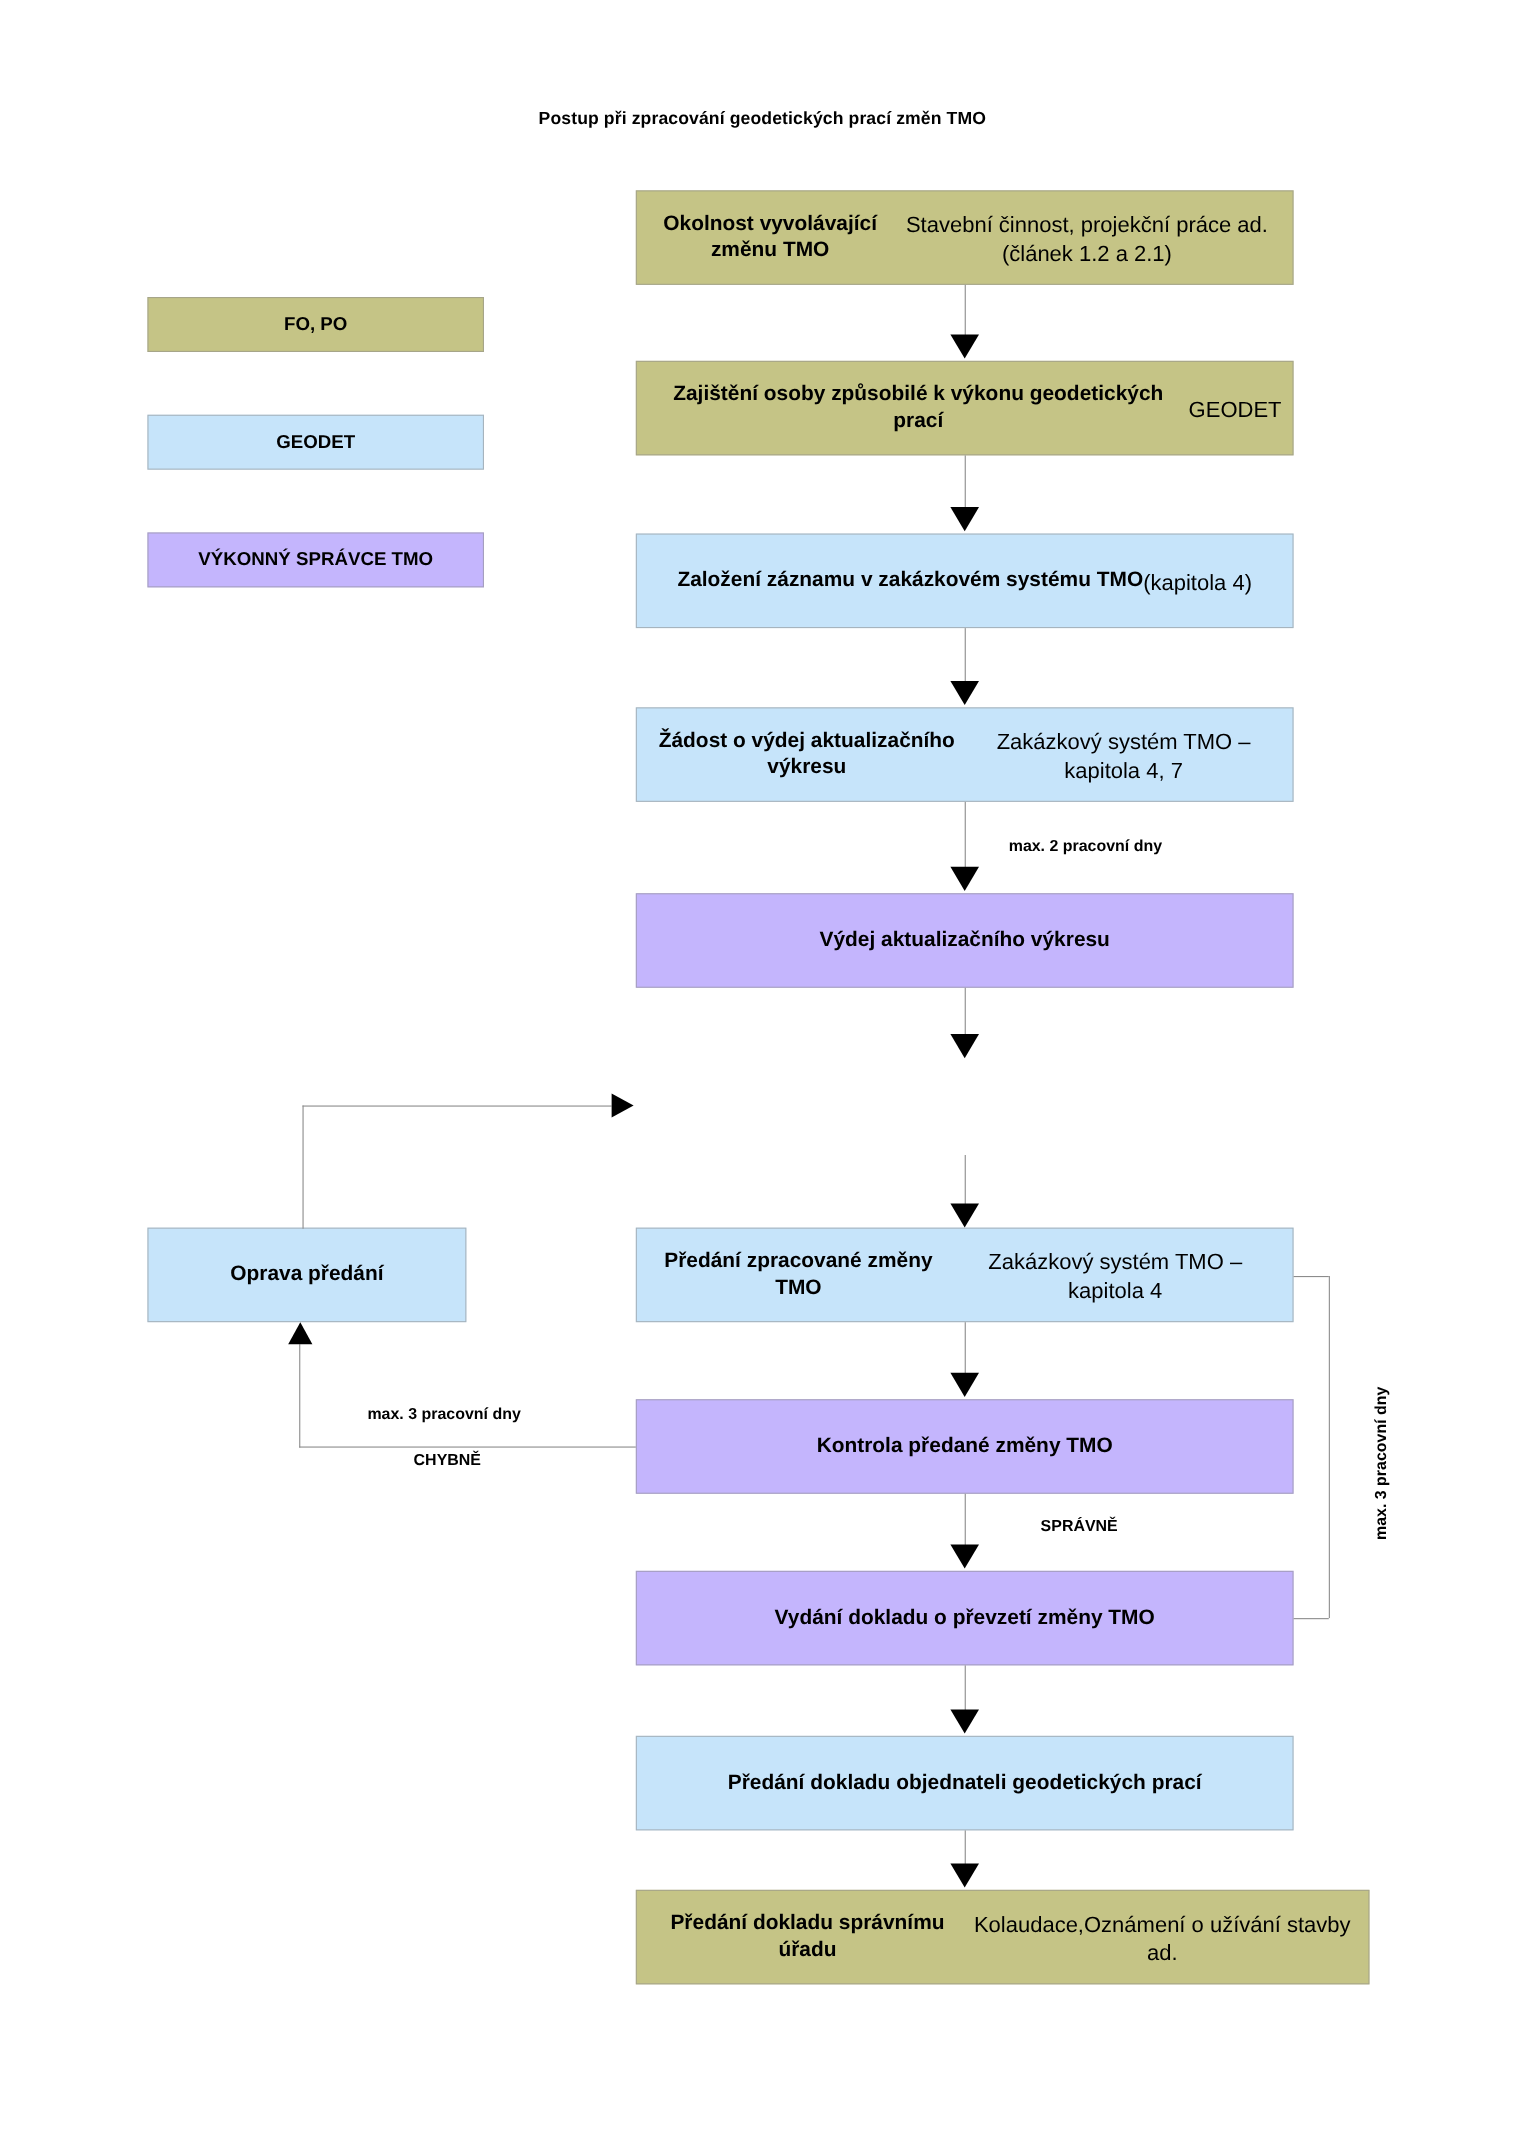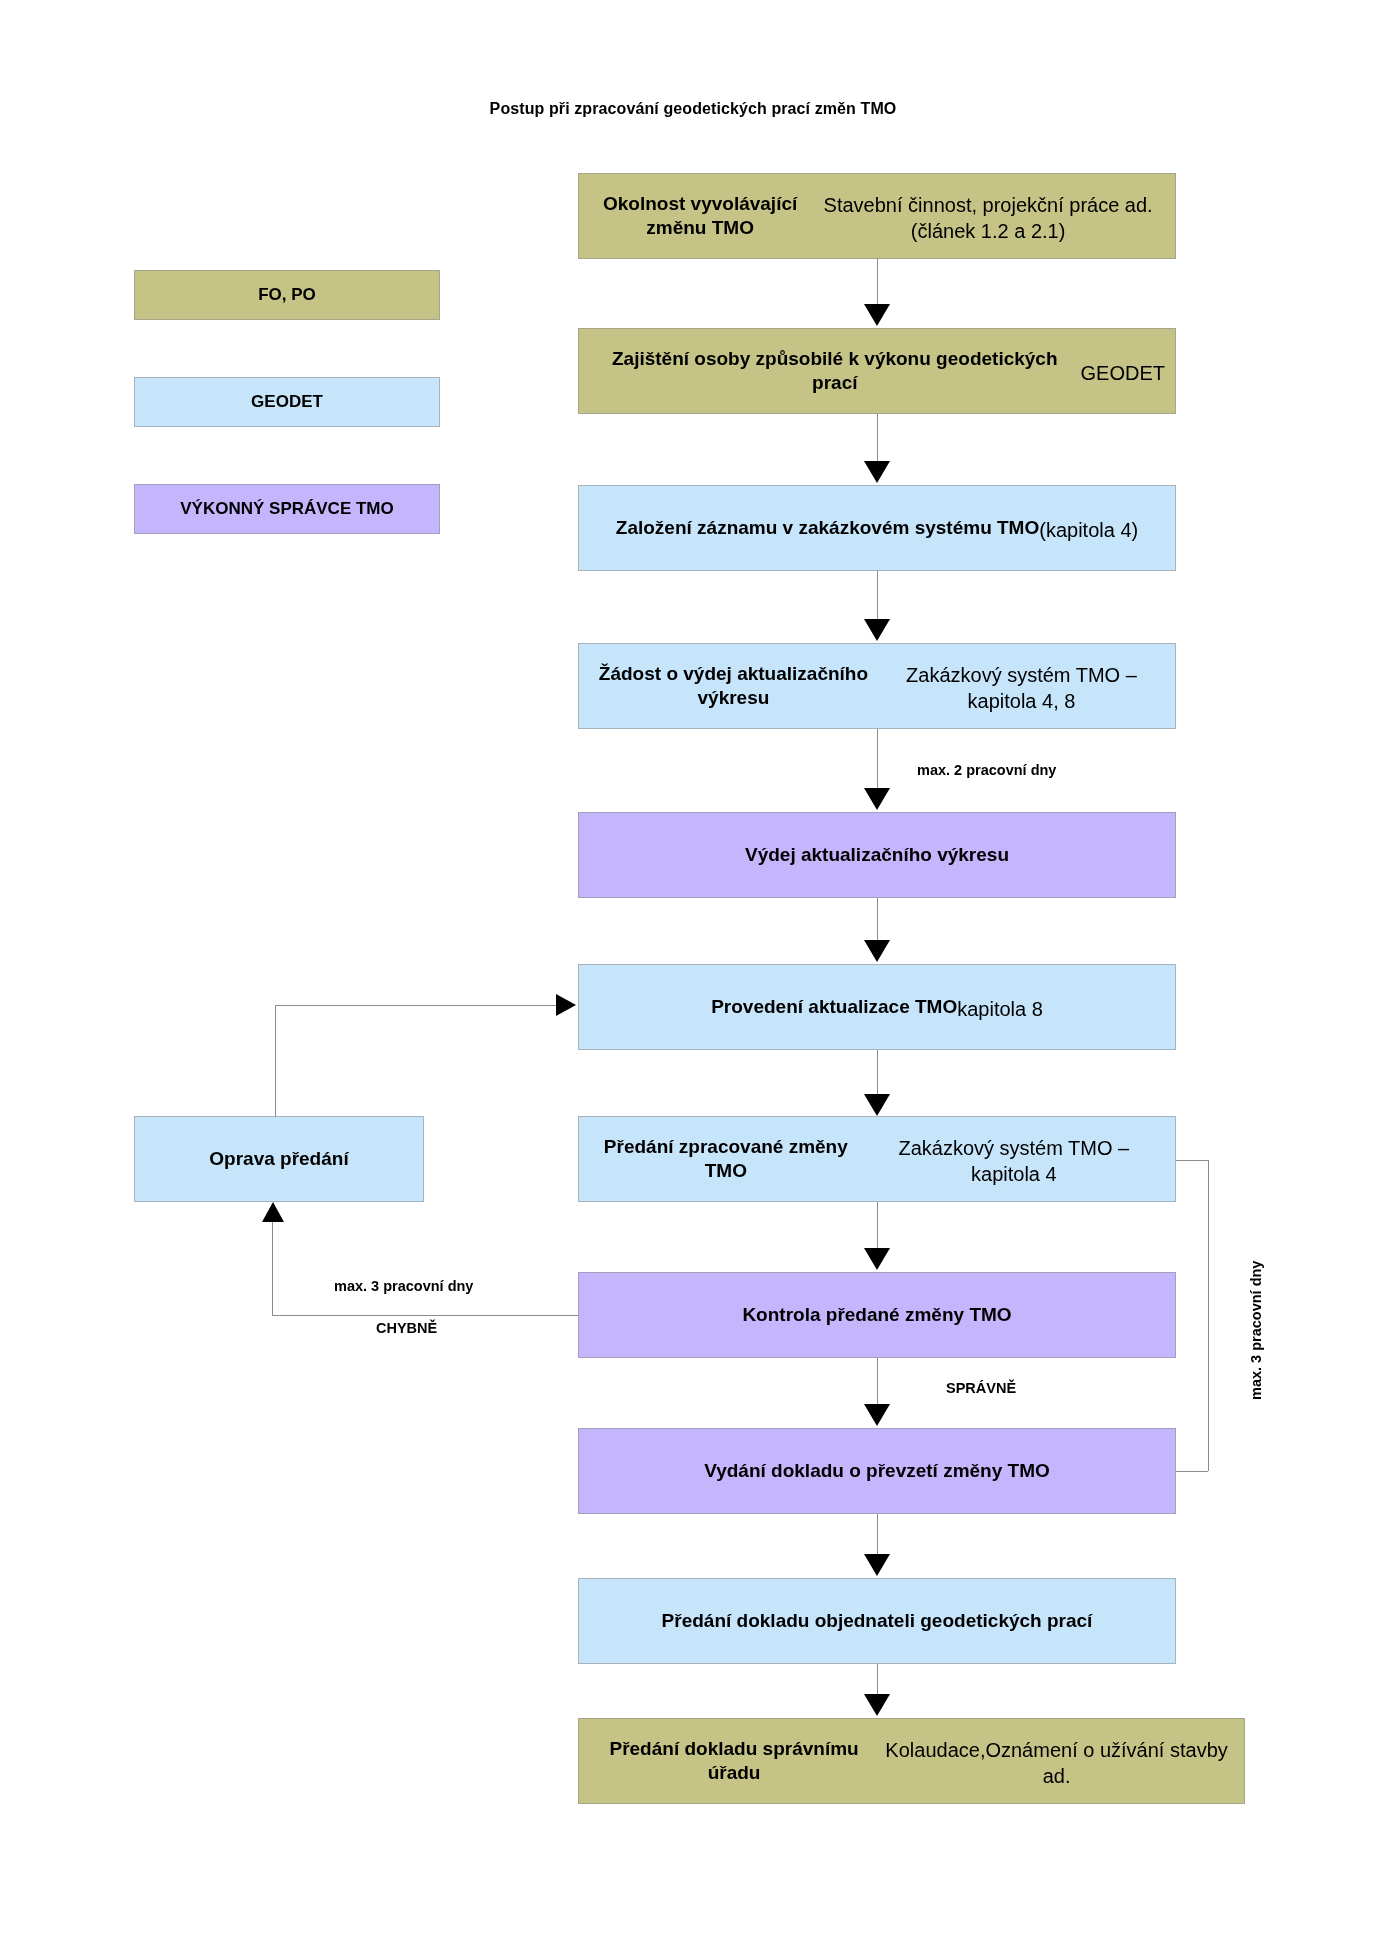--- a/index.html
+++ b/index.html
@@ -160,31 +160,27 @@
     <div class="n-sub">GEODET</div>
   </div>
 
   <div class="node fill-blue" style="left:578px; top:485px; width:598px; height:86px;">
     <div class="n-title">Založení záznamu v zakázkovém systému TMO</div>
     <div class="n-sub">(kapitola 4)</div>
   </div>
 
   <div class="node fill-blue" style="left:578px; top:643px; width:598px; height:86px;">
     <div class="n-title">Žádost o výdej aktualizačního výkresu</div>
-    <div class="n-sub">Zakázkový systém TMO – kapitola 4, 8</div>
+    <div class="n-sub">Zakázkový systém TMO – kapitola 4, 7</div>
   </div>
 
   <div class="node fill-pink" style="left:578px; top:812px; width:598px; height:86px;">
     <div class="n-title">Výdej aktualizačního výkresu</div>
   </div>
 
-  <div class="node fill-blue" style="left:578px; top:964px; width:598px; height:86px;">
-    <div class="n-title">Provedení aktualizace TMO</div>
-    <div class="n-sub">kapitola 8</div>
-  </div>
 
   <div class="node fill-blue" style="left:578px; top:1116px; width:598px; height:86px;">
     <div class="n-title">Předání zpracované změny TMO</div>
     <div class="n-sub">Zakázkový systém TMO – kapitola 4</div>
   </div>
 
   <div class="node fill-pink" style="left:578px; top:1272px; width:598px; height:86px;">
     <div class="n-title">Kontrola předané změny TMO</div>
   </div>
 

